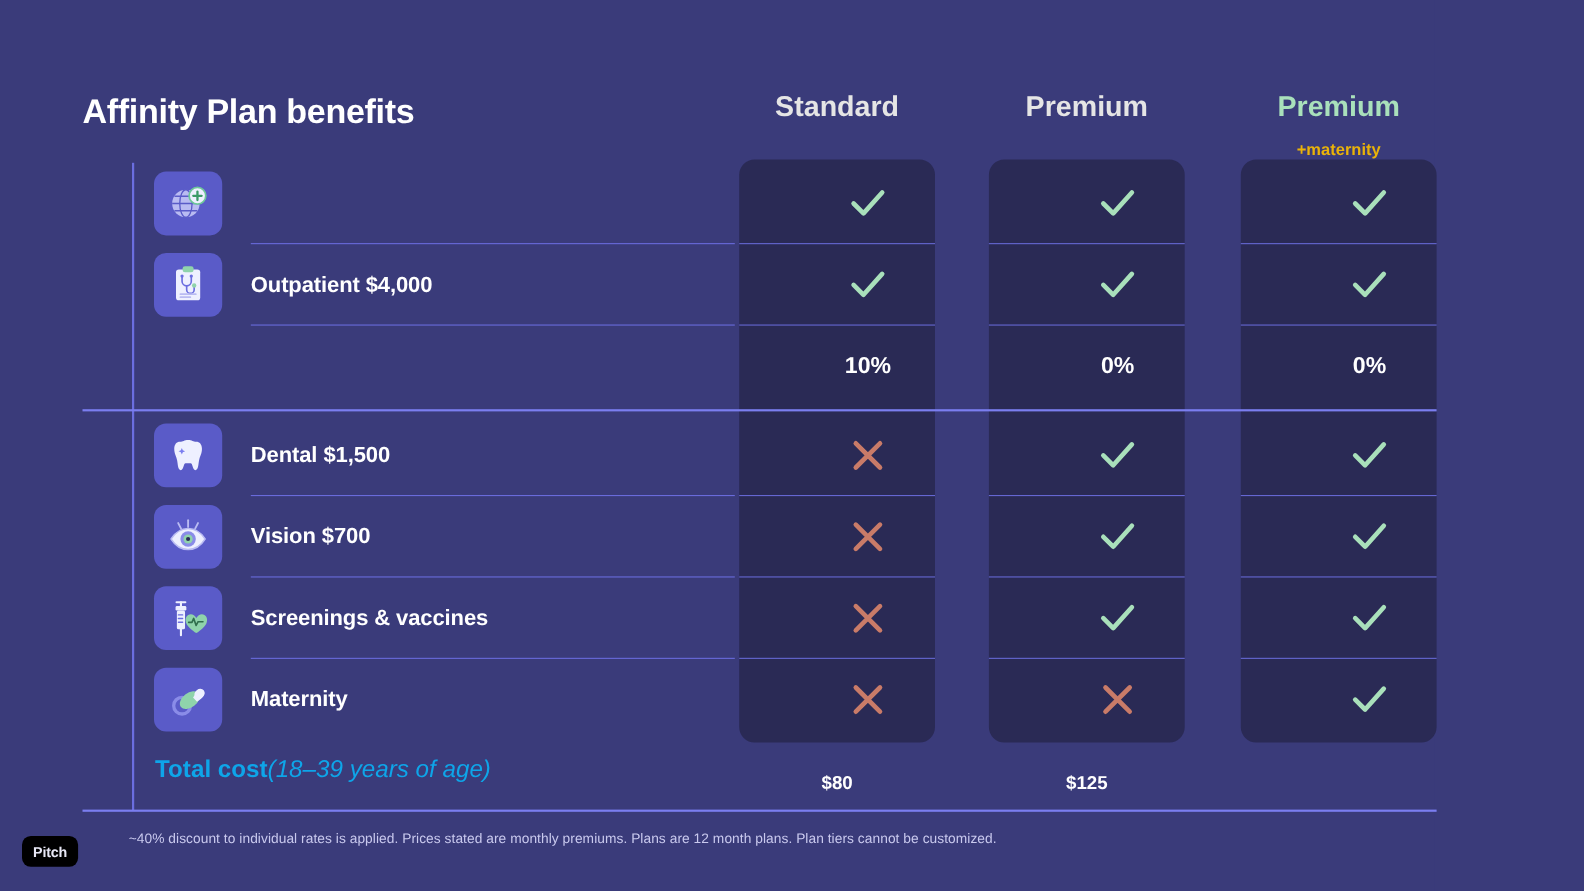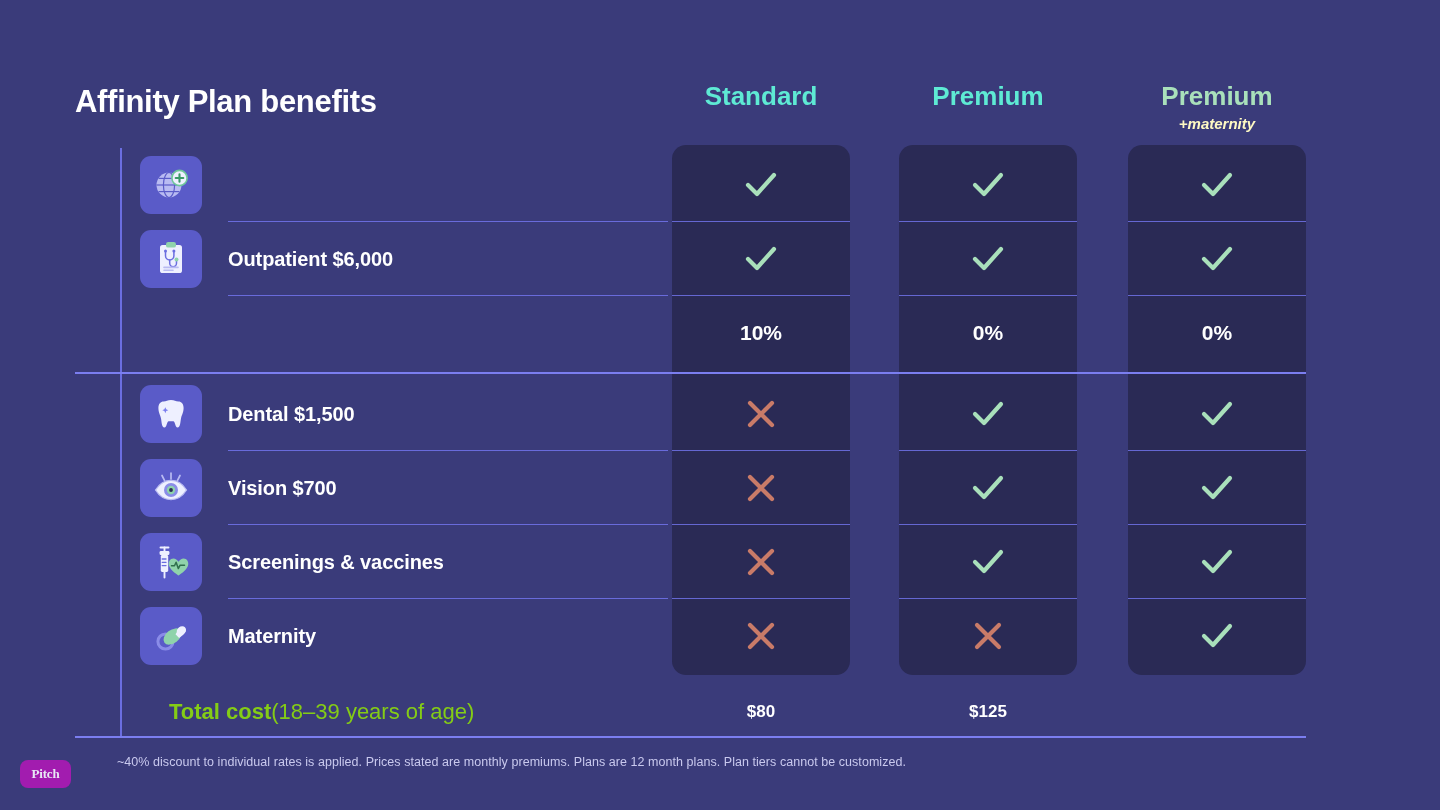--- a/index.html
+++ b/index.html
@@ -25,26 +25,26 @@
   .title{
     position:absolute;left:75px;top:84px;
     font-size:31px;font-weight:bold;color:#ffffff;
     letter-spacing:-0.3px;z-index:5;
   }
 
   
   .colhead{
     position:absolute;top:80px;width:178px;text-align:center;z-index:5;
   }
-  .colhead .ch-main{font-size:26px;font-weight:bold;color:#5eead4;line-height:32px;}
+  .colhead .ch-main{font-size:26px;font-weight:bold;color:#e5e5e5;line-height:32px;}
   .colhead.h1{left:672px;}
   .colhead.h2{left:899px;}
   .colhead.h3{left:1128px;top:80px;}
   .colhead.h3 .ch-main{color:#a9e0bb;}
-  .colhead .ch-sub{font-size:15px;font-weight:bold;color:#fef9c3;line-height:20px;margin-top:2px;font-style:italic;}
+  .colhead .ch-sub{font-size:15px;font-weight:bold;color:#eab308;line-height:20px;margin-top:15px;}
 
   
   .vrule{
     position:absolute;left:120px;top:148px;width:2px;height:589px;
     background:#6b6ee0;z-index:4;
   }
 
   
   .group-divider{
     position:absolute;left:75px;top:372px;width:1231px;height:2px;
@@ -66,62 +66,62 @@
     position:absolute;left:228px;top:0;height:74px;
     display:flex;align-items:center;
     font-size:20px;font-weight:bold;color:#ffffff;letter-spacing:-0.1px;
   }
   .row .rsep{
     position:absolute;left:228px;width:440px;height:1.5px;bottom:0;
     background:#6b6ee0;opacity:.95;
   }
   .row .cell{
     position:absolute;top:0;width:178px;height:74px;
-    display:flex;align-items:center;justify-content:center;
+    display:flex;align-items:center;justify-content:center;padding-left:28px;
   }
   .row .cell.c1{left:672px;}
   .row .cell.c2{left:899px;}
   .row .cell.c3{left:1128px;}
   .row .cell .valtext{font-size:21px;font-weight:bold;color:#ffffff;}
   .row .csep{
     position:absolute;height:1.5px;bottom:0;background:#6b6ee0;opacity:.9;
   }
   .row .csep.s1{left:672px;width:178px;}
   .row .csep.s2{left:899px;width:178px;}
   .row .csep.s3{left:1128px;width:178px;}
 
   
   .totalrow{position:absolute;left:0;top:686px;width:1440px;height:52px;z-index:5;}
   .totalrow .tlabel{
-    position:absolute;left:141px;top:0;height:52px;display:flex;align-items:center;
-    font-size:22px;color:#84cc16;margin-left:28px;
+    position:absolute;left:141px;top:0;height:52px;display:flex;
+    font-size:22px;color:#0ea5e9;
   }
   .totalrow .tlabel b{font-weight:bold;}
-  .totalrow .tlabel span.reg{font-weight:normal;}
+  .totalrow .tlabel span.reg{font-weight:normal;font-style:italic;}
   .totalrow .cell{
     position:absolute;top:0;width:178px;height:52px;
     display:flex;align-items:center;justify-content:center;
     font-size:17px;font-weight:bold;color:#ffffff;
   }
   .totalrow .cell.c1{left:672px;}
   .totalrow .cell.c2{left:899px;}
   .totalrow .cell.c3{left:1128px;}
 
   
   .footnote{
     position:absolute;left:117px;top:755px;
     font-size:12.5px;color:#c9c9ee;letter-spacing:0.05px;z-index:5;text-align:center;
   }
 
   
   .pitch{
     position:absolute;left:20px;top:760px;width:51px;height:28px;
-    background:#a21caf;border-radius:8px;
+    background:#000000;border-radius:8px;
     display:flex;align-items:center;justify-content:center;
-    font-size:13px;font-weight:bold;color:#e8e8f5;letter-spacing:-0.2px;z-index:7;font-family:Liberation Serif, serif;
+    font-size:13px;font-weight:bold;color:#e8e8f5;letter-spacing:-0.2px;z-index:7;
   }
 
   svg{display:block;}
 </style>
 </head>
 <body>
 
 <div class="slide">
 
   <div class="panel p1"></div>
@@ -189,21 +189,21 @@
         </g>
         <circle cx="14.5" cy="12" r="1.5" fill="#6b6ee0"></circle>
         <circle cx="22.9" cy="12" r="1.5" fill="#6b6ee0"></circle>
         <circle cx="25.5" cy="20.6" r="2" fill="#8fd3ab"></circle>
         <g stroke="#b9bbf2" stroke-width="1.6" stroke-linecap="round">
           <line x1="13" y1="28.4" x2="27" y2="28.4"></line>
           <line x1="13" y1="31.2" x2="22" y2="31.2"></line>
         </g>
       </svg>
     </div>
-    <div class="rlabel">Outpatient $6,000</div>
+    <div class="rlabel">Outpatient $4,000</div>
     <div class="rsep"></div>
     <div class="cell c1">
       <svg width="44" height="40" viewBox="0 0 44 40">
           <path d="M9 20 L18 29 L35 10" stroke="#a9e0bb" stroke-width="4.2" fill="none" stroke-linecap="round" stroke-linejoin="round"></path>
         </svg>
     </div>
     <div class="cell c2">
       <svg width="44" height="40" viewBox="0 0 44 40">
           <path d="M9 20 L18 29 L35 10" stroke="#a9e0bb" stroke-width="4.2" fill="none" stroke-linecap="round" stroke-linejoin="round"></path>
         </svg>

